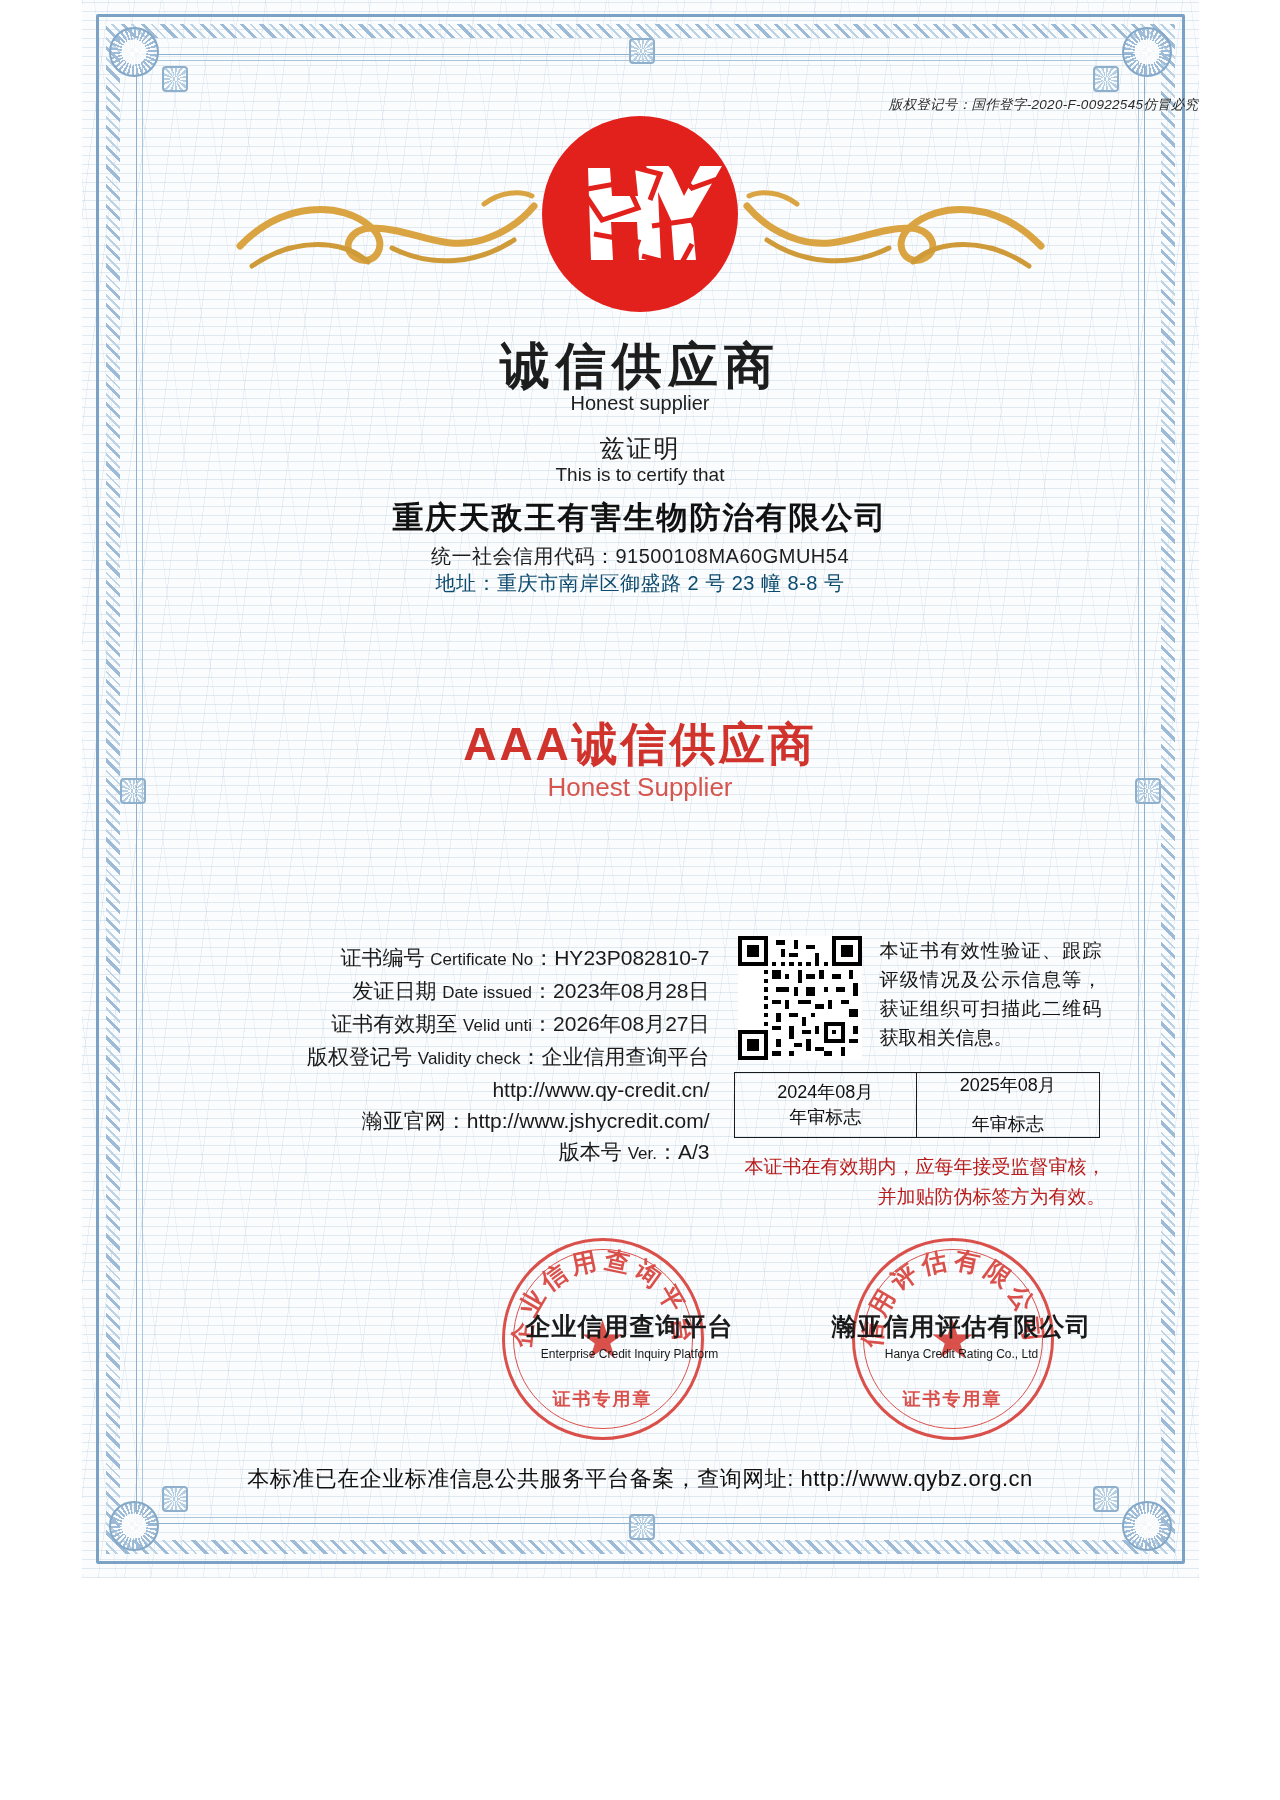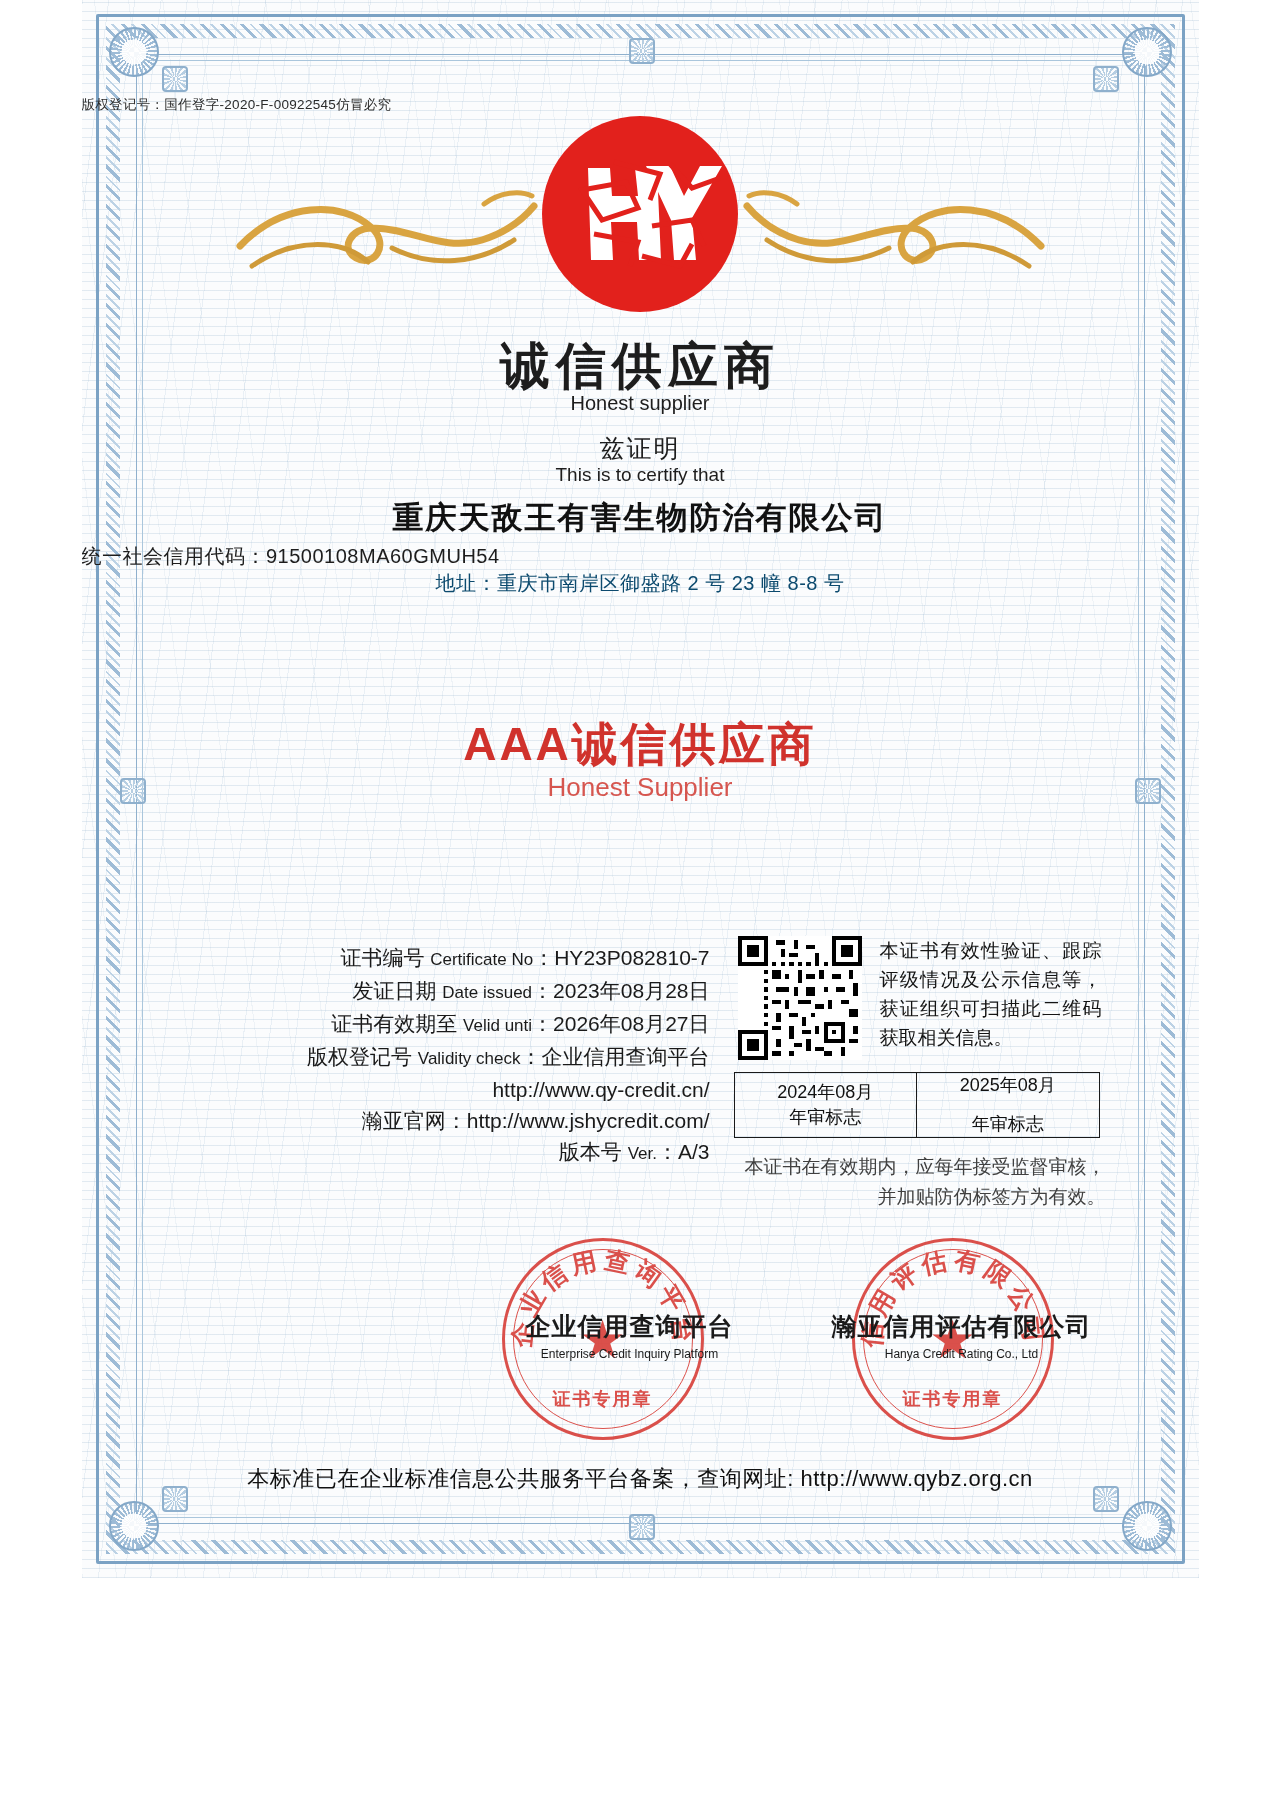--- a/index.html
+++ b/index.html
@@ -113,24 +113,25 @@
     border: 2px solid #8fb0cd;
     border-radius: 4px;
     background: repeating-conic-gradient(from 0deg, #b6cee2 0deg 12deg, rgba(255,255,255,0) 12deg 24deg);
   }
 
   
   .copyright {
     position: absolute;
     top: 96px;
     left: 0; right: 0;
-    text-align: left;
+    text-align: right;
     font-size: 13.5px;
     color: #2b2b2b;
     letter-spacing: 0.3px;
+    font-style: italic;
   }
 
   
   .flourish {
     position: absolute;
     top: 182px;
     width: 310px;
     height: 110px;
     pointer-events: none;
   }
@@ -189,21 +190,21 @@
     top: 497px; left: 0; right: 0;
     text-align: center;
     font-size: 31px;
     font-weight: bold;
     color: #111;
     letter-spacing: 2px;
   }
   .credit-code {
     position: absolute;
     top: 543px; left: 0; right: 0;
-    text-align: left;
+    text-align: center;
     font-size: 20px;
     color: #1d1d1d;
     letter-spacing: 0.5px;
   }
   .address {
     position: absolute;
     top: 570px; left: 0; right: 0;
     text-align: center;
     font-size: 20px;
     color: #0c4a6e;
@@ -288,21 +289,21 @@
     color: #111;
   }
   .annual-box + .annual-box { border-left: none; justify-content: space-between; }
   .note-bottom {
     position: absolute;
     left: 652px;
     top: 1152px;
     width: 372px;
     font-size: 19px;
     line-height: 30px;
-    color: #404040;
+    color: #b91c1c;
     text-align: right;
   }
 
   
   .seal {
     position: absolute;
     width: 196px;
     height: 196px;
     border-radius: 50%;
     border: 3.5px solid #d8423c;

